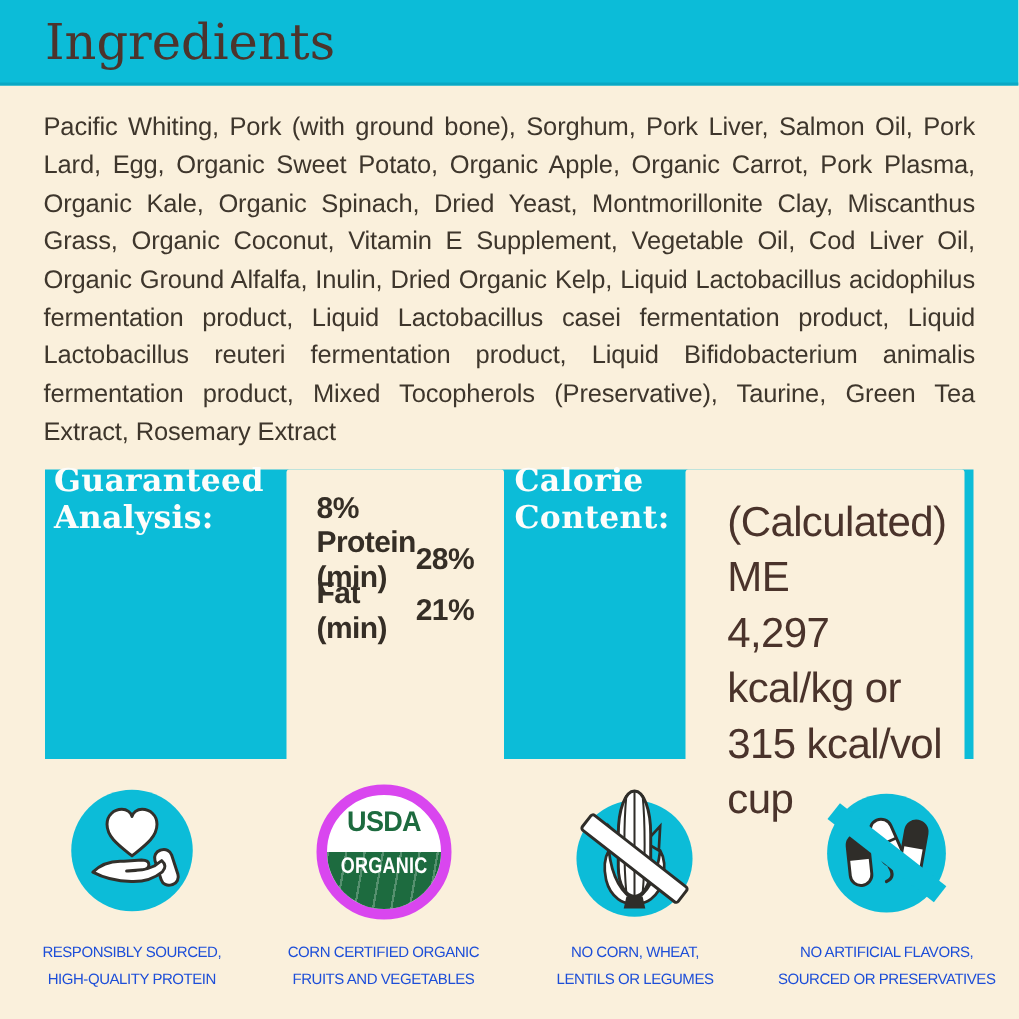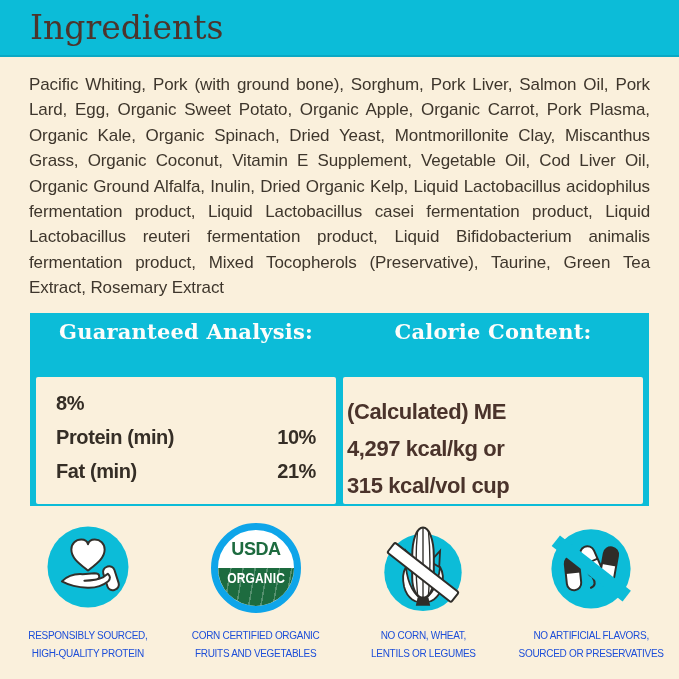--- a/index.html
+++ b/index.html
@@ -32,59 +32,59 @@
   }
 
   
   .panel{
     margin:12px 30px 0 30px;
     height:193px;box-sizing:border-box;
     background:#0cbcd8;
     display:grid;grid-template-columns:1fr 1fr;column-gap:7px;
     padding:0 6px 6px 6px;
   }
-  .panel-col{display:flex;flex-direction:column;min-width:0;gap:26px;}
+  .panel-col{display:flex;flex-direction:row;min-width:0;}
   .panel-title{
     height:38px;display:flex;align-items:center;justify-content:center;
     color:#fdfdfb;
     font-family:"DejaVu Serif","Liberation Serif",serif;
     font-weight:bold;font-size:21px;letter-spacing:0.2px;
   }
   .panel-body{
     background:#faf0dc;border-radius:2px;flex:1;box-sizing:border-box;
   }
   .ga-body{padding:10px 20px 0 20px;}
   .ga-row{
     display:flex;justify-content:space-between;align-items:center;
     height:34px;
     font-weight:bold;font-size:20px;color:#352e26;letter-spacing:-0.4px;
   }
   .cal-body{
-    padding:16px 12px 0 4px;
-    font-weight:bold;font-size:22px;line-height:37px;
+    padding:16px 12px 0 28px;
+    font-weight:normal;font-size:28px;line-height:37px;
     color:#4a332b;letter-spacing:-0.4px;
   }
 
   
   .badges{
     margin:16px 4px 0 4px;
     display:grid;grid-template-columns:repeat(4,1fr);
   }
   .badge{display:flex;flex-direction:column;align-items:center;text-align:center;}
   .badge-icon{width:90px;height:90px;margin-bottom:15px;position:relative;}
   .badge-caption{
     font-weight:normal;font-size:10px;line-height:1.8;
     color:#1d4ed8;letter-spacing:-0.3px;
   }
   .badge-caption div{white-space:nowrap;}
 
   
   .seal{
     width:76px;height:76px;margin:1px auto 0 auto;
-    border:7px solid #0ea5e9;border-radius:50%;
+    border:7px solid #d946ef;border-radius:50%;
     background:#fff;position:relative;overflow:hidden;
   }
   .seal-top-text{
     position:absolute;top:8px;width:100%;text-align:center;
     color:#1d6b3f;font-weight:bold;font-size:19px;
     transform:scaleX(0.95);letter-spacing:-0.5px;
   }
   .seal-bottom{
     position:absolute;left:0;right:0;bottom:0;height:50%;
     background:
@@ -110,21 +110,21 @@
 
   <section class="panel">
     <div class="panel-col">
       <div class="panel-title">Guaranteed Analysis:</div>
       <div class="panel-body ga-body">
         <div class="ga-row">
           <span>8%</span>
         </div>
         <div class="ga-row">
           <span>Protein (min)</span>
-          <span>10%</span>
+          <span>28%</span>
         </div>
         <div class="ga-row">
           <span>Fat (min)</span>
           <span>21%</span>
         </div>
       </div>
     </div>
     <div class="panel-col">
       <div class="panel-title">Calorie Content:</div>
       <div class="panel-body cal-body">

